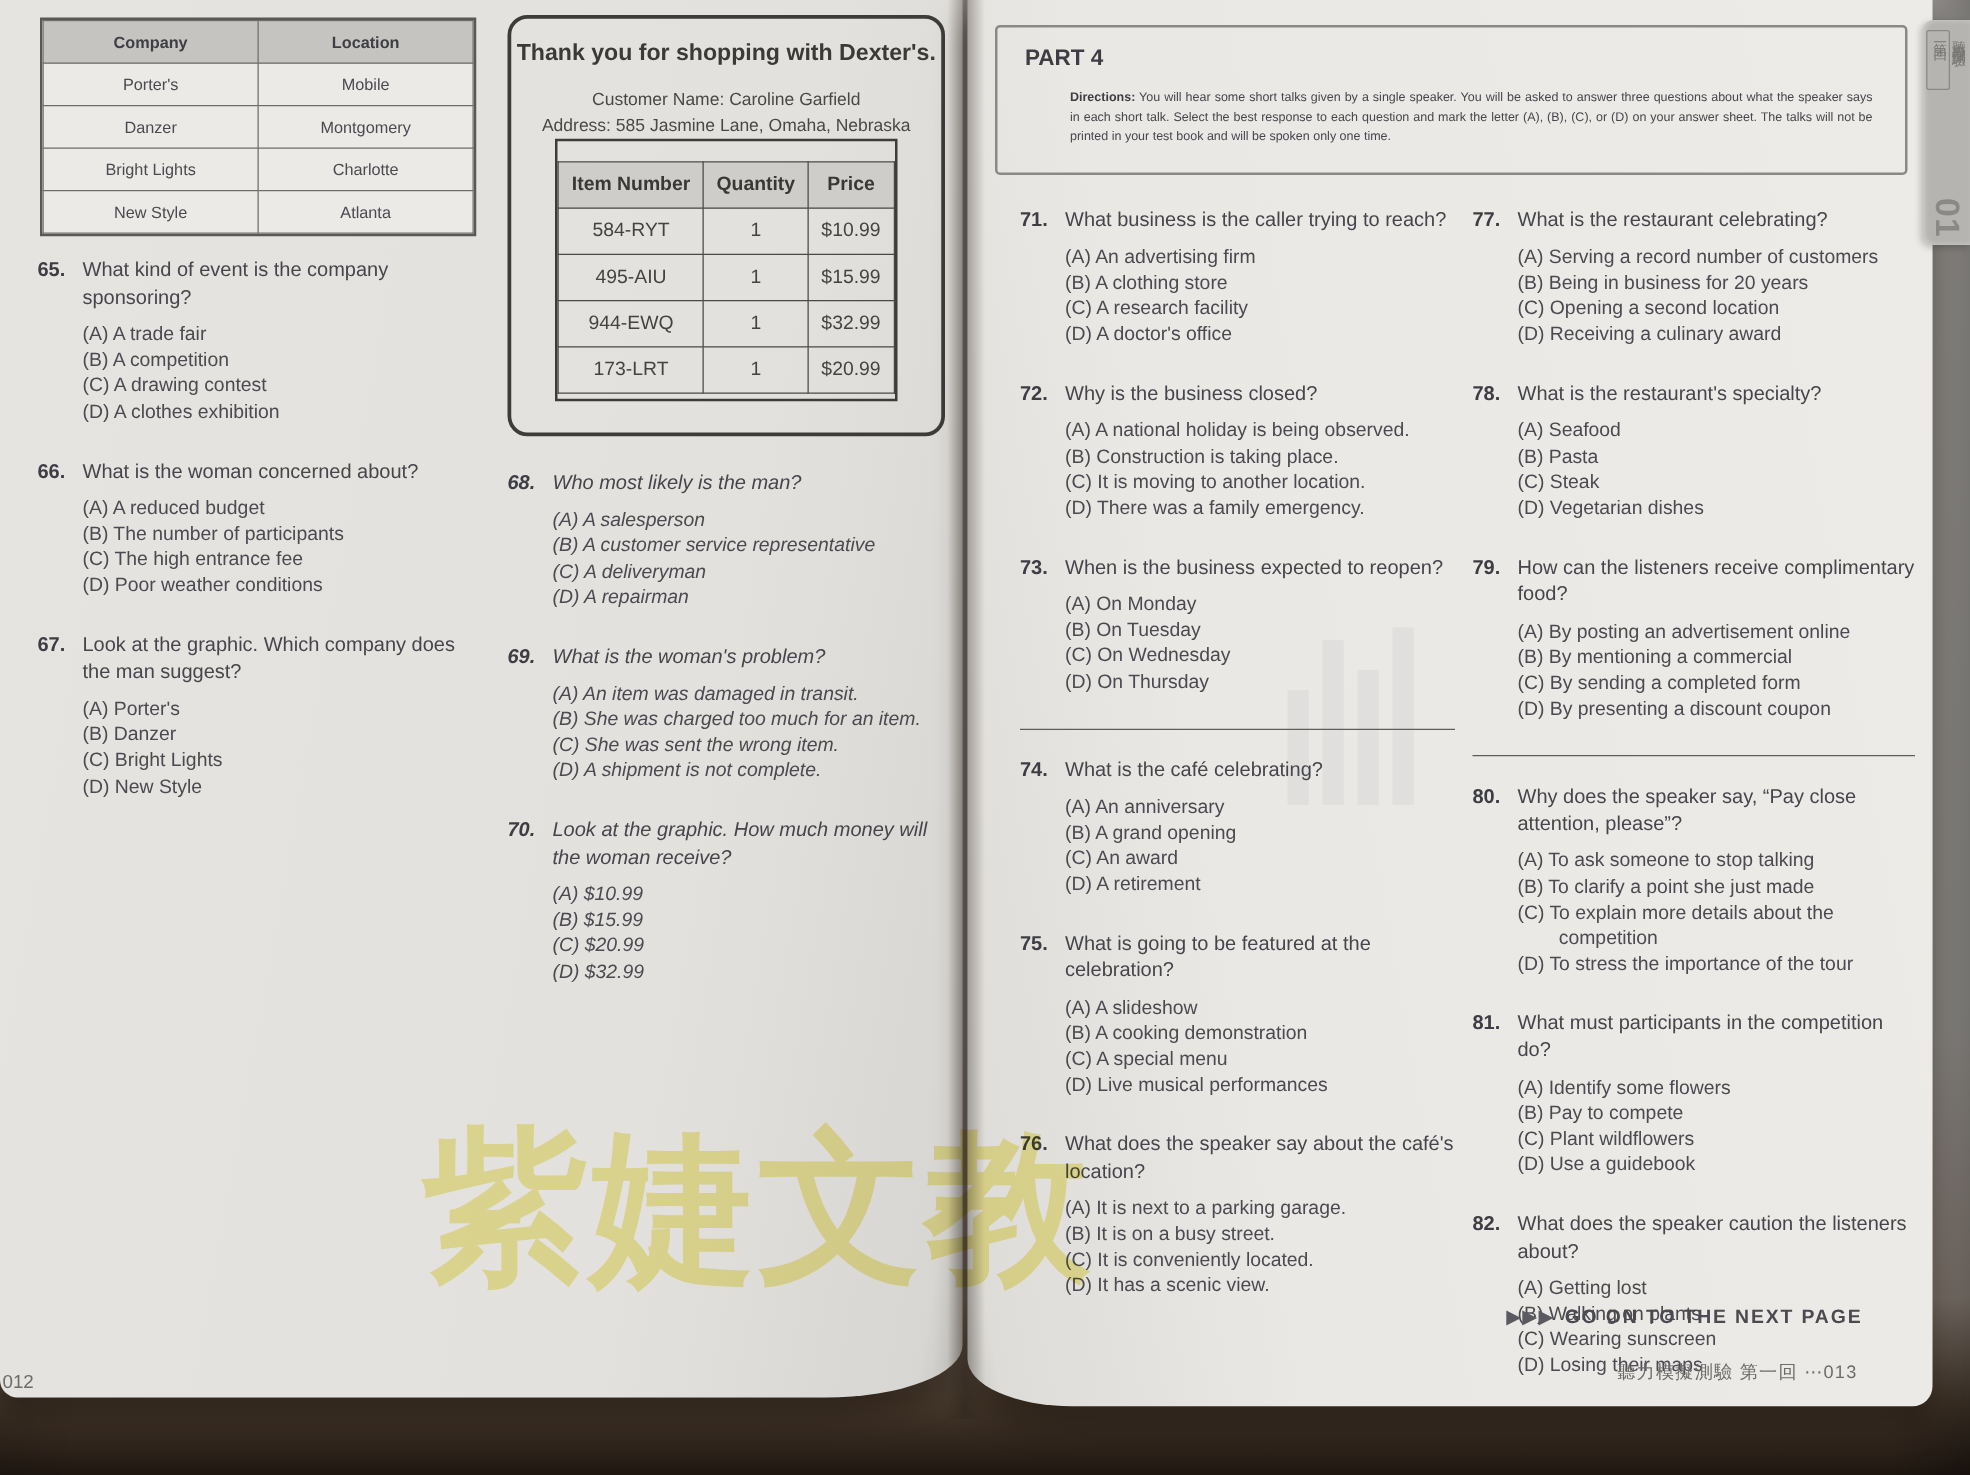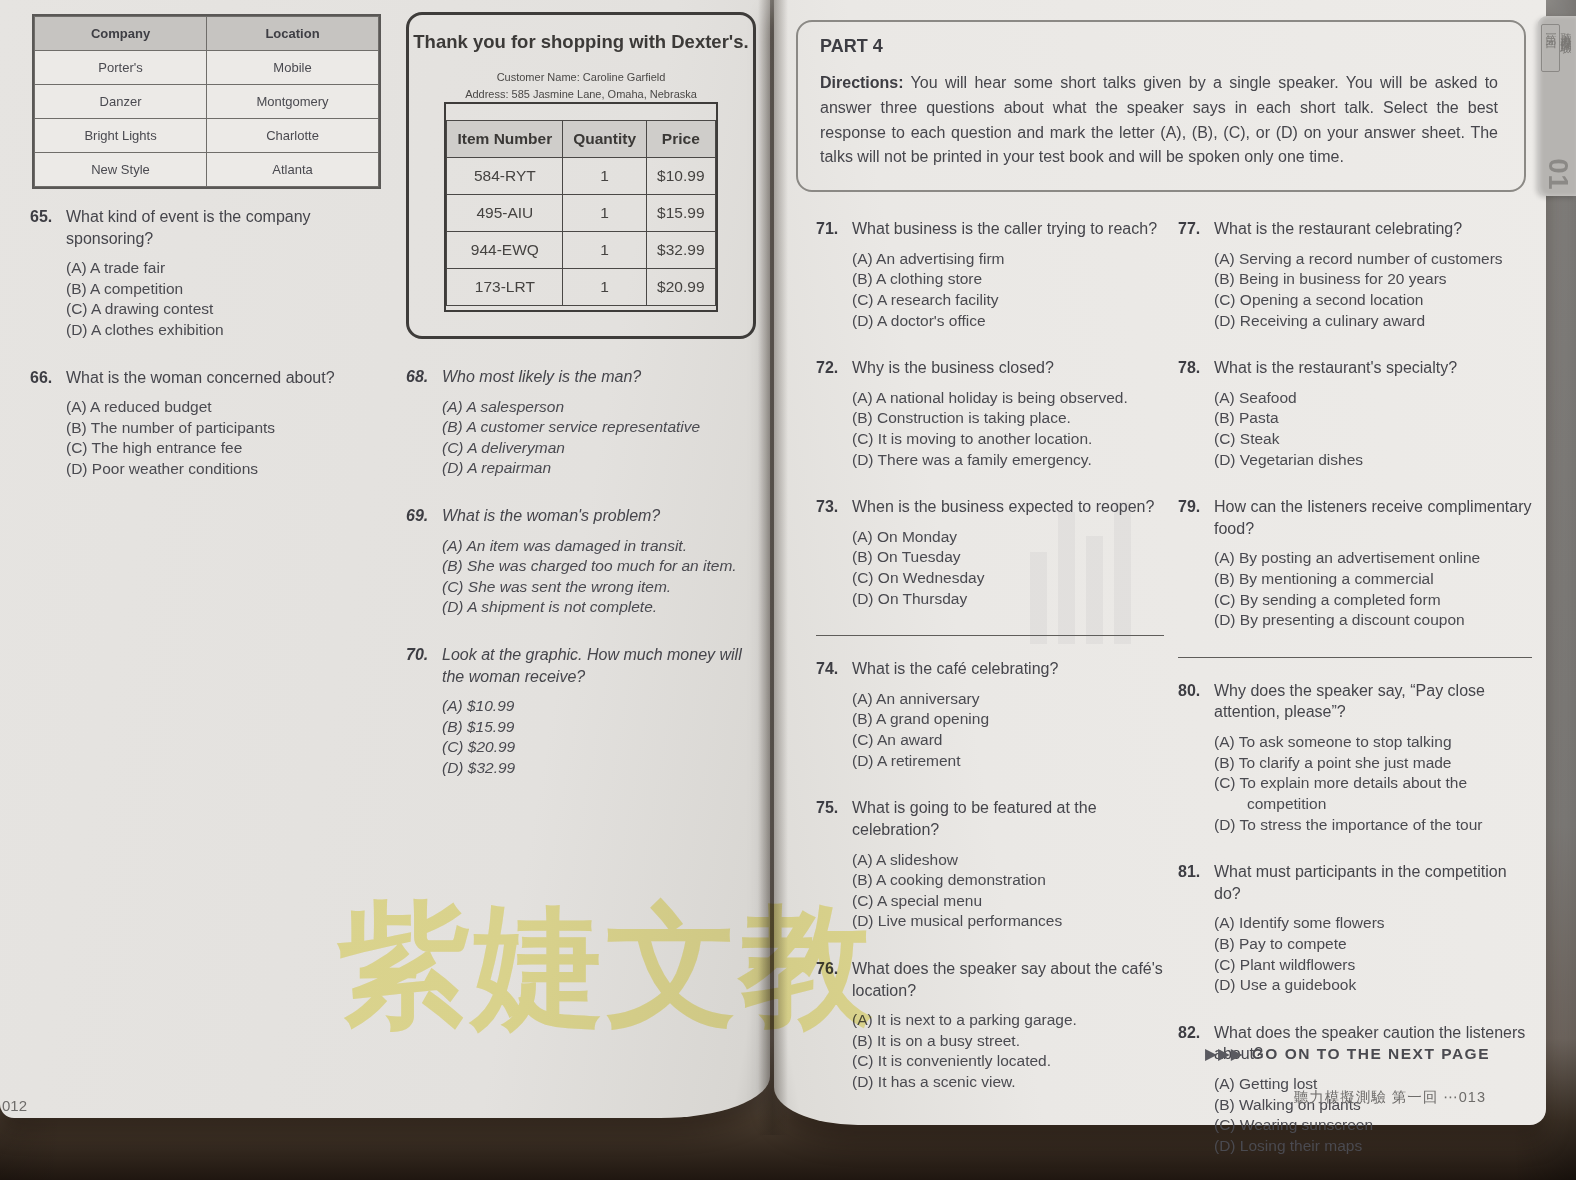--- a/index.html
+++ b/index.html
@@ -48,35 +48,35 @@
   .q-text{font-size:16px;line-height:1.35;margin-bottom:9px;color:#45454b;}
   .q-opts{}
   .q-opt{font-size:15.5px;line-height:1.33;color:#4a4a50;padding-left:33px;text-indent:-33px;}
   .q-divider{border-top:1.5px solid #5f5d5a;margin:2px 0 22px 0;}
   
   .receipt{
     border:3px solid #3e3c3a;border-radius:16px;width:336px;
     padding:16px 4px 20px 4px;background:transparent;text-align:center;
   }
   .receipt-title{font-weight:bold;font-size:18.5px;color:#3c3a38;margin-bottom:16px;}
-  .receipt-line{font-size:11px;color:#4a4846;line-height:1.5;}
+  .receipt-line{font-size:14px;color:#4a4846;line-height:1.5;}
   .receipt table{border-collapse:collapse;margin:16px auto 4px auto;}
   .receipt th,.receipt td{
     border:1px solid #4a4846;font-size:15.5px;color:#454341;
     padding:9px 10px;text-align:center;margin-left:24px;
   }
   .receipt th{background:#cfcdca;font-weight:bold;color:#3a3836;}
   .receipt .twrap{display:inline-block;border:2px solid #3e3c3a;}
   
   .directions-box{
-    margin:20px 20px 0 22px;border:2.5px solid #8b8985;border-radius:16px;
+    margin:20px 20px 0 22px;border:2.5px solid #8b8985;border-radius:4px;
     padding:14px 26px 20px 22px;
   }
   .part-title{font-weight:bold;font-size:18px;color:#3d3d43;margin-bottom:14px;}
-  .directions-p{font-size:16px;line-height:1.55;color:#46464c;text-align:justify;}
+  .directions-p{font-size:10px;line-height:1.55;color:#46464c;text-align:justify;margin-left:36px;}
   .directions-p b{color:#3d3d43;}
   .rp-cols{display:flex;padding:26px 14px 0 42px;gap:14px;}
   .rp-col1{width:348px;flex:none;}
   .rp-col2{flex:1;}
   
   .goon{
     position:absolute;right:56px;bottom:62px;
     font-weight:bold;font-size:15.5px;letter-spacing:1.5px;color:#4a4a50;
   }
   .goon .arrows{letter-spacing:1px;margin-right:8px;color:#5a5a60;}
@@ -171,20 +171,32 @@
         </div>
         <div class="q">
           <div class="q-num text">66.</div>
           <div class="q-body">
             <div class="q-text">What is the woman concerned about?</div>
             <div class="q-opts">
               <div class="q-opt">(A) A reduced budget</div>
               <div class="q-opt">(B) The number of participants</div>
               <div class="q-opt">(C) The high entrance fee</div>
               <div class="q-opt">(D) Poor weather conditions</div>
+            </div>
+          </div>
+        </div>
+        <div class="q">
+          <div class="q-num text">67.</div>
+          <div class="q-body">
+            <div class="q-text">Look at the graphic. Which company does the man suggest?</div>
+            <div class="q-opts">
+              <div class="q-opt">(A) Porter's</div>
+              <div class="q-opt">(B) Danzer</div>
+              <div class="q-opt">(C) Bright Lights</div>
+              <div class="q-opt">(D) New Style</div>
             </div>
           </div>
         </div>
       </div>
 
     <div style="position:absolute;left:406px;top:12px;width:348px;">
       <div class="receipt">
         <div class="receipt-title">Thank you for shopping with Dexter's.</div>
         <div class="receipt-line">Customer Name: Caroline Garfield</div>
         <div class="receipt-line">Address: 585 Jasmine Lane, Omaha, Nebraska</div>

